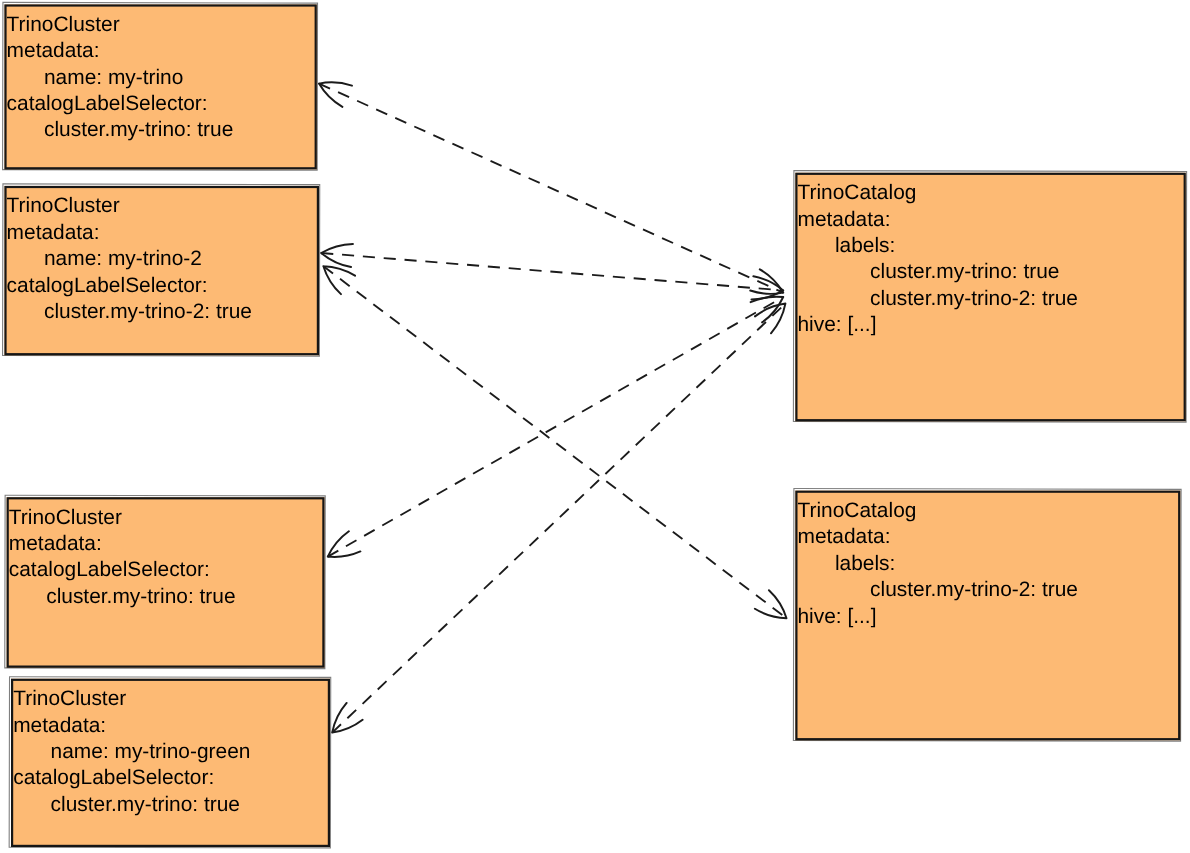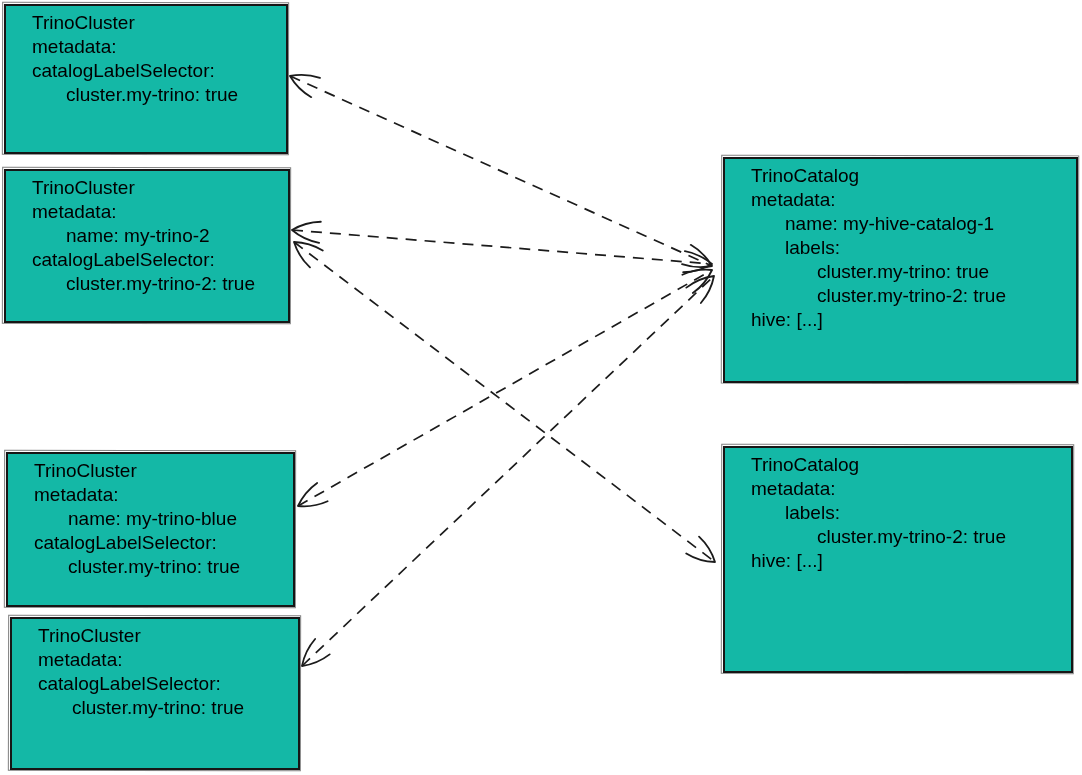--- a/index.html
+++ b/index.html
@@ -26,24 +26,24 @@
   }
   .edge-head {
     fill: none;
     stroke: #1b1b1b;
     stroke-width: 1.8;
     stroke-linecap: round;
   }
   .node {
     position: absolute;
     z-index: 2;
-    background: #14b8a6;
+    background: #fdba74;
     border: 2px solid #161616;
     box-sizing: border-box;
-    padding: 5px 26px;
+    padding: 5px 0;
     font-size: 19px;
     line-height: 24px;
     white-space: nowrap;
   }
   
   .node::after {
     content: "";
     position: absolute;
     left: -4px; top: -4px; right: -3px; bottom: -3px;
     border: 1px solid rgba(22,22,22,0.55);
@@ -79,51 +79,51 @@
       </g>
     <g>
         <path d="M294,242 L715,562" class="edge-line"></path>
         <path d="M715,562 Q699.4825013693768,561.5447679178612 686.2520890708557,553.4234262546174 M715,562 Q710.4083884436619,547.1703977357549 699.0424171283754,536.596150903943 M294,242 Q309.51749863062315,242.4552320821387 322.74791092914427,250.57657374538257 M294,242 Q298.591611556338,256.82960226424507 309.9575828716246,267.40384909605694 " class="edge-head"></path>
       </g>
   </svg>
 
   <div class="node" style="left:4px; top:4px; width:284px; height:150px;">
     <div class="ln i0">TrinoCluster</div>
     <div class="ln i0">metadata:</div>
+    <div class="ln i1">name: my-trino</div>
     <div class="ln i0">catalogLabelSelector:</div>
     <div class="ln i1">cluster.my-trino: true</div>
   </div>
 
   <div class="node" style="left:4px; top:169px; width:286px; height:154px;">
     <div class="ln i0">TrinoCluster</div>
     <div class="ln i0">metadata:</div>
     <div class="ln i1">name: my-trino-2</div>
     <div class="ln i0">catalogLabelSelector:</div>
     <div class="ln i1">cluster.my-trino-2: true</div>
   </div>
 
   <div class="node" style="left:6px; top:452px; width:289px; height:155px;">
     <div class="ln i0">TrinoCluster</div>
     <div class="ln i0">metadata:</div>
-    <div class="ln i1">name: my-trino-blue</div>
     <div class="ln i0">catalogLabelSelector:</div>
     <div class="ln i1">cluster.my-trino: true</div>
   </div>
 
   <div class="node" style="left:10px; top:617px; width:290px; height:153px;">
     <div class="ln i0">TrinoCluster</div>
     <div class="ln i0">metadata:</div>
+    <div class="ln i1">name: my-trino-green</div>
     <div class="ln i0">catalogLabelSelector:</div>
     <div class="ln i1">cluster.my-trino: true</div>
   </div>
 
   <div class="node" style="left:723px; top:157px; width:355px; height:226px;">
     <div class="ln i0">TrinoCatalog</div>
     <div class="ln i0">metadata:</div>
-    <div class="ln i1">name: my-hive-catalog-1</div>
     <div class="ln i1">labels:</div>
     <div class="ln i2">cluster.my-trino: true</div>
     <div class="ln i2">cluster.my-trino-2: true</div>
     <div class="ln i0">hive: [...]</div>
   </div>
 
   <div class="node" style="left:723px; top:446px; width:350px; height:227px;">
     <div class="ln i0">TrinoCatalog</div>
     <div class="ln i0">metadata:</div>
     <div class="ln i1">labels:</div>

